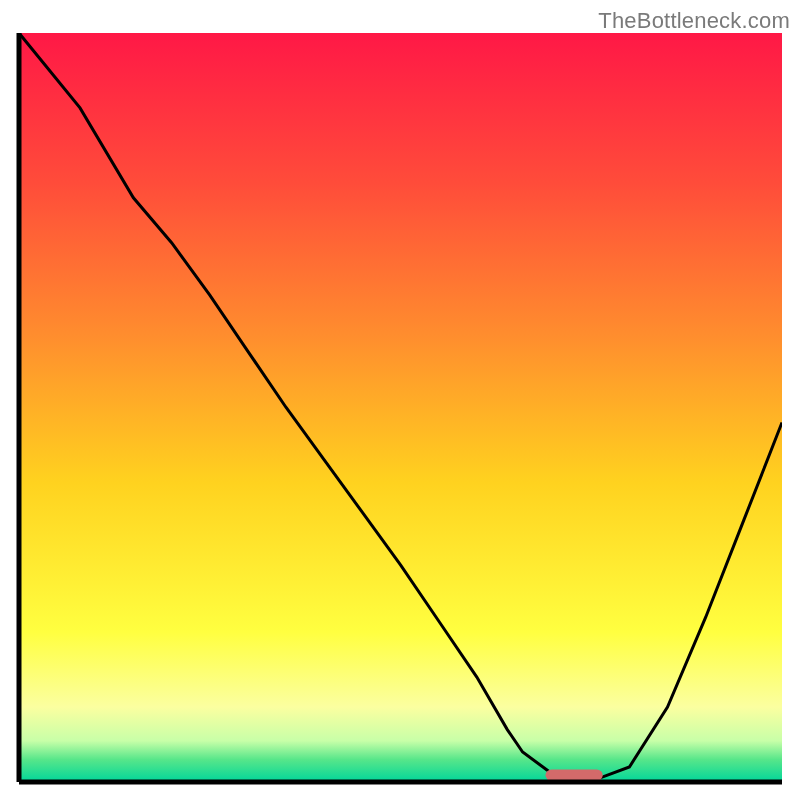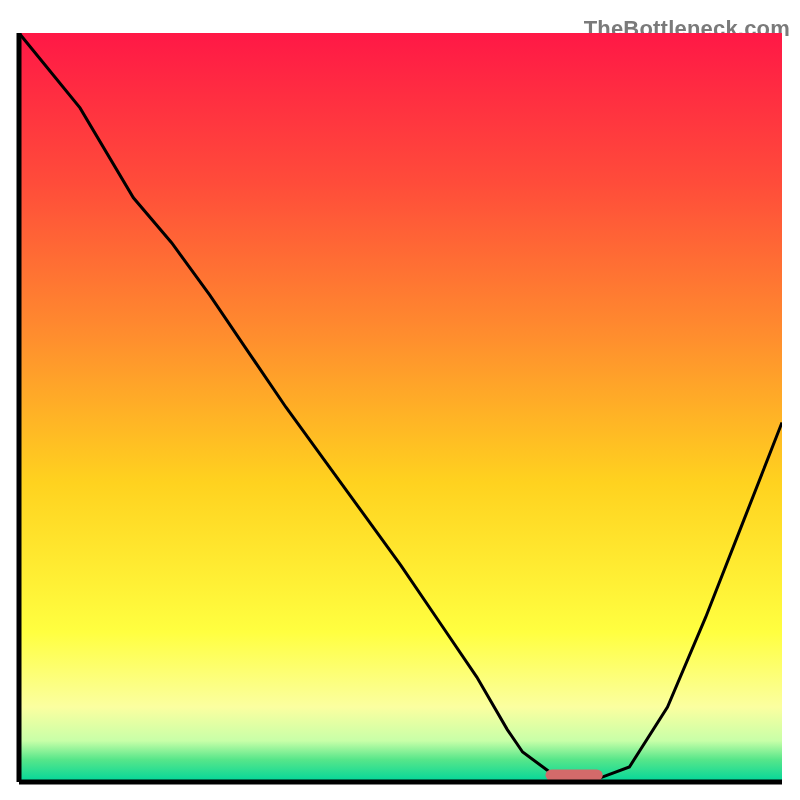--- a/index.html
+++ b/index.html
@@ -12,24 +12,24 @@
     overflow: hidden;
   }
   .wrap {
     position: relative;
     width: 800px;
     height: 800px;
     box-sizing: border-box;
   }
   .attribution {
     position: absolute;
-    top: 16px;
+    top: 8px;
     right: 10px;
     font-size: 22px;
-    font-weight: bold;
+    font-weight: normal;
     color: #7a7a7a;
     letter-spacing: 0.2px;
   }
   svg.chart {
     position: absolute;
     inset: 0;
   }
 </style>
 </head>
 <body>

